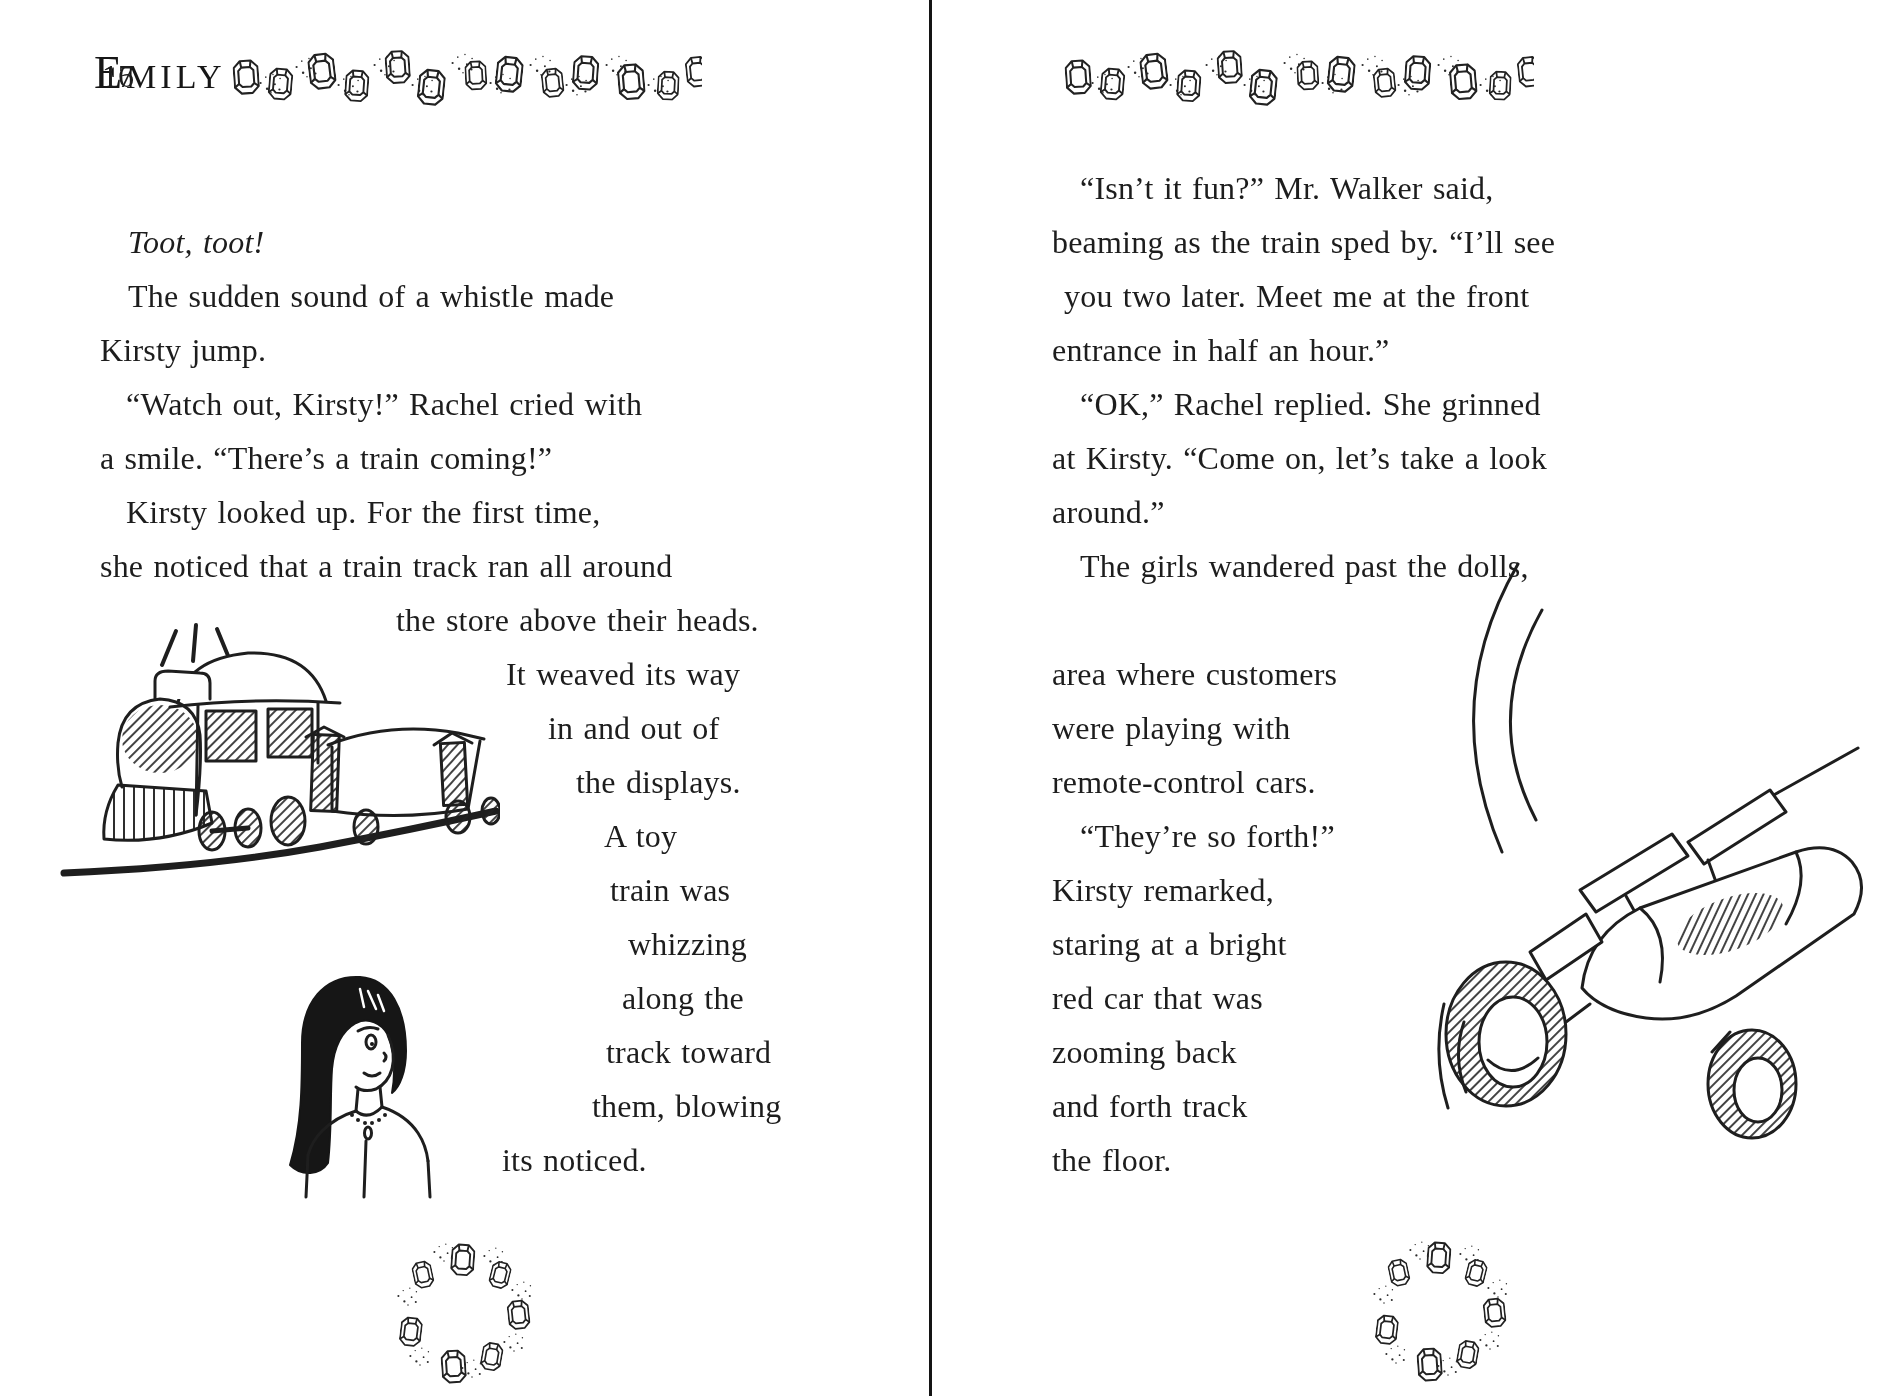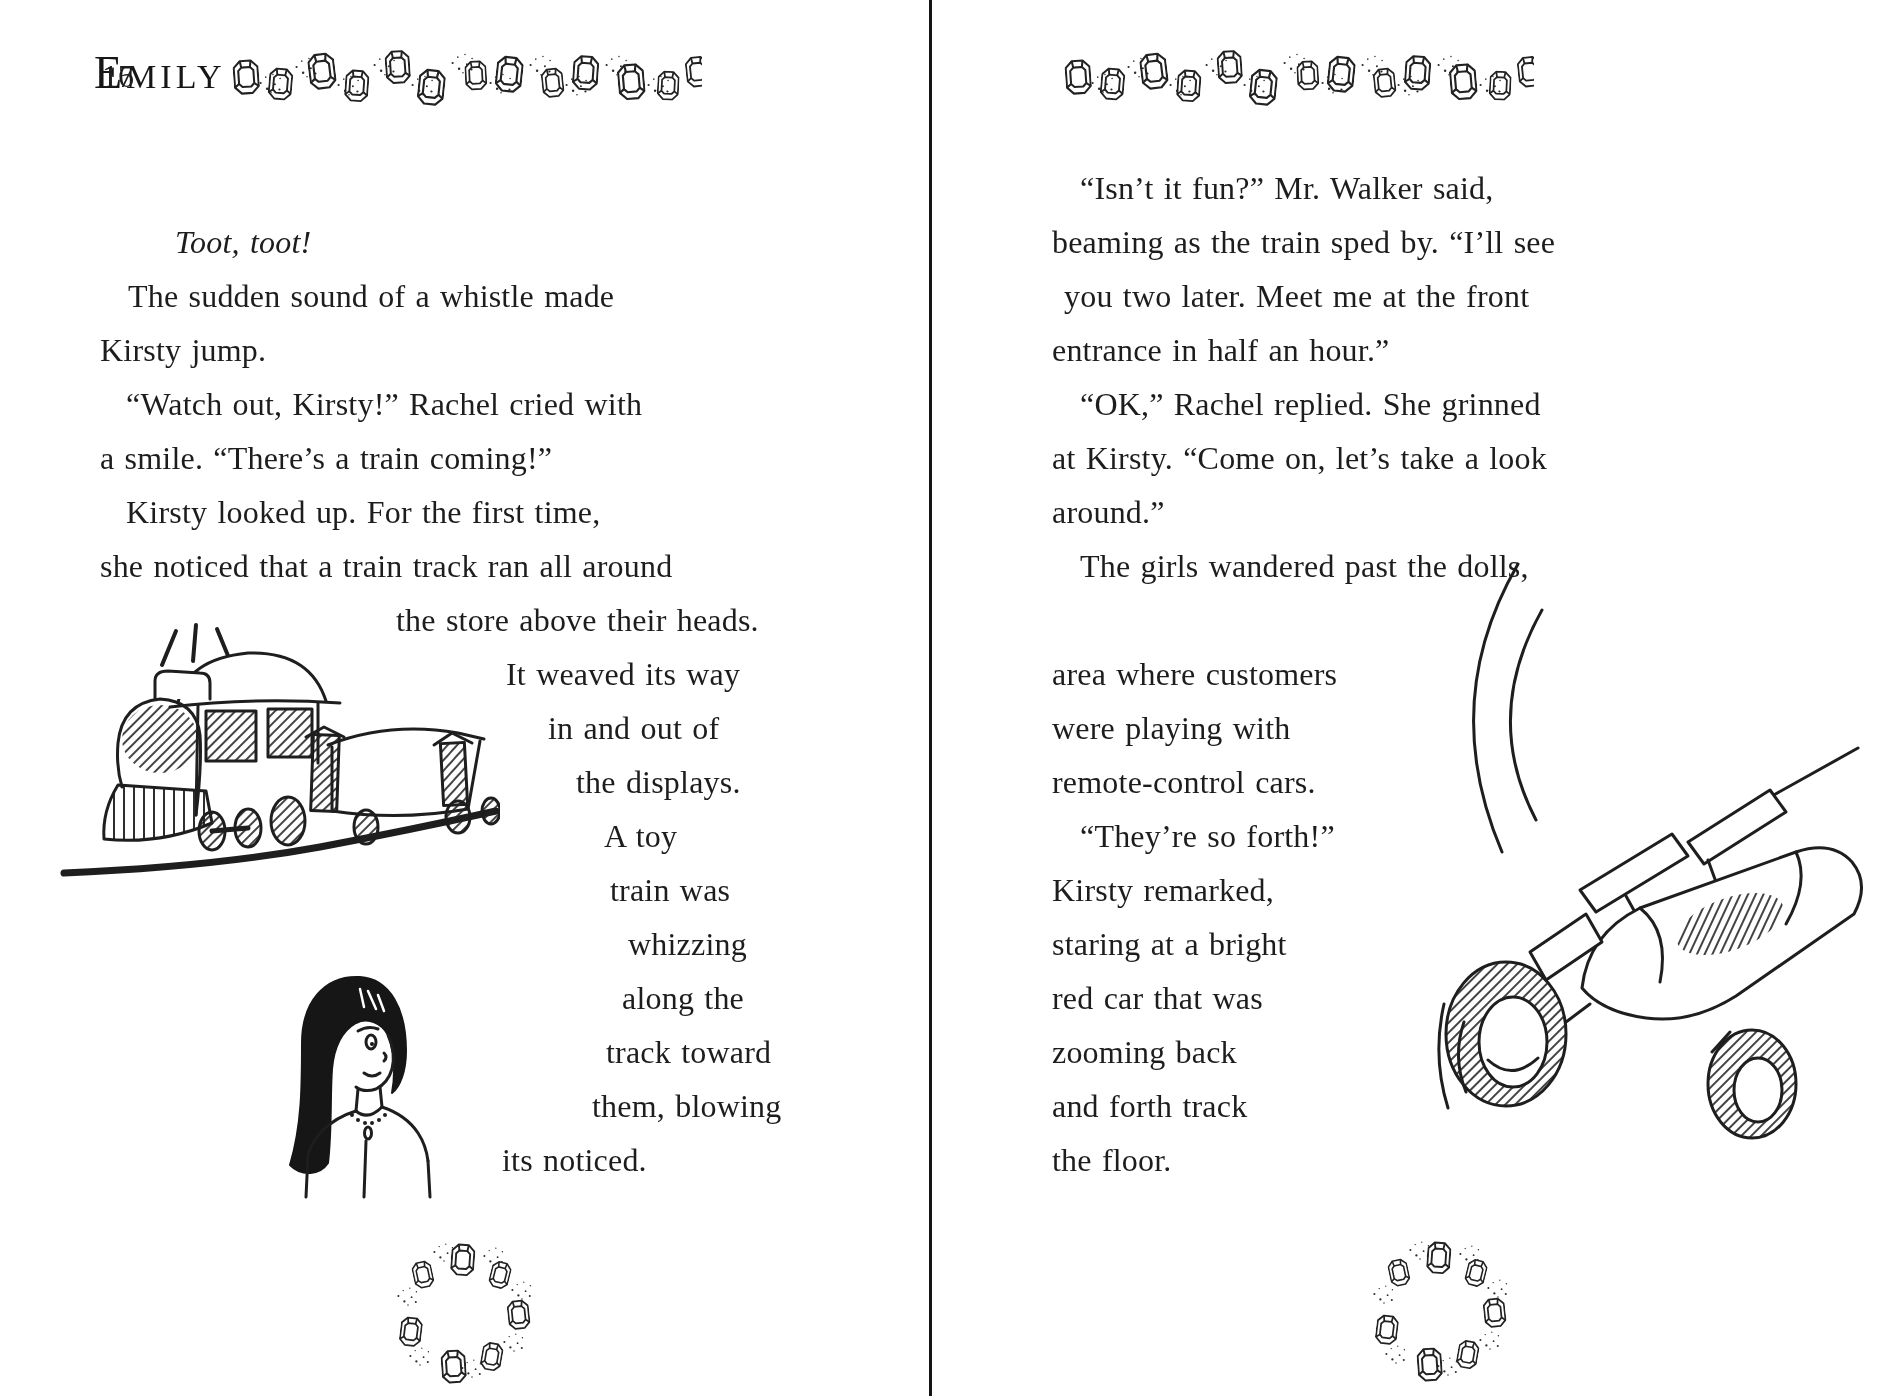--- a/index.html
+++ b/index.html
@@ -6,21 +6,21 @@
   #canvas{
     position:relative;width:1892px;height:1396px;background:#ffffff;
     overflow:hidden;font-family:"Liberation Serif",serif;color:#1d1d1d;
   }
   .divider{position:absolute;left:929px;top:0;width:3px;height:1396px;background:#141414;}
   
   .tl{
     position:absolute;font-size:32px;line-height:40px;white-space:nowrap;
     letter-spacing:.2px;word-spacing:2px;color:#1d1d1d;
   }
-  .tl.italic{font-style:italic;margin-left:47px;}
+  .tl.italic{font-style:italic;}
   
   .hdr-word{
     font-weight:400;font-size:34px;letter-spacing:4px;color:#161616;
     font-family:"Liberation Serif",serif;
   }
   .hdr-word::first-letter{font-size:46px;}
   .hdr-left{position:absolute;left:94px;top:46px;}
   .hdr-right{position:absolute;right:84px;top:46px;display:flex;gap:18px;align-items:baseline;}
   .chain{position:absolute;height:64px;}
   .chain-left{left:232px;top:44px;width:470px;}

